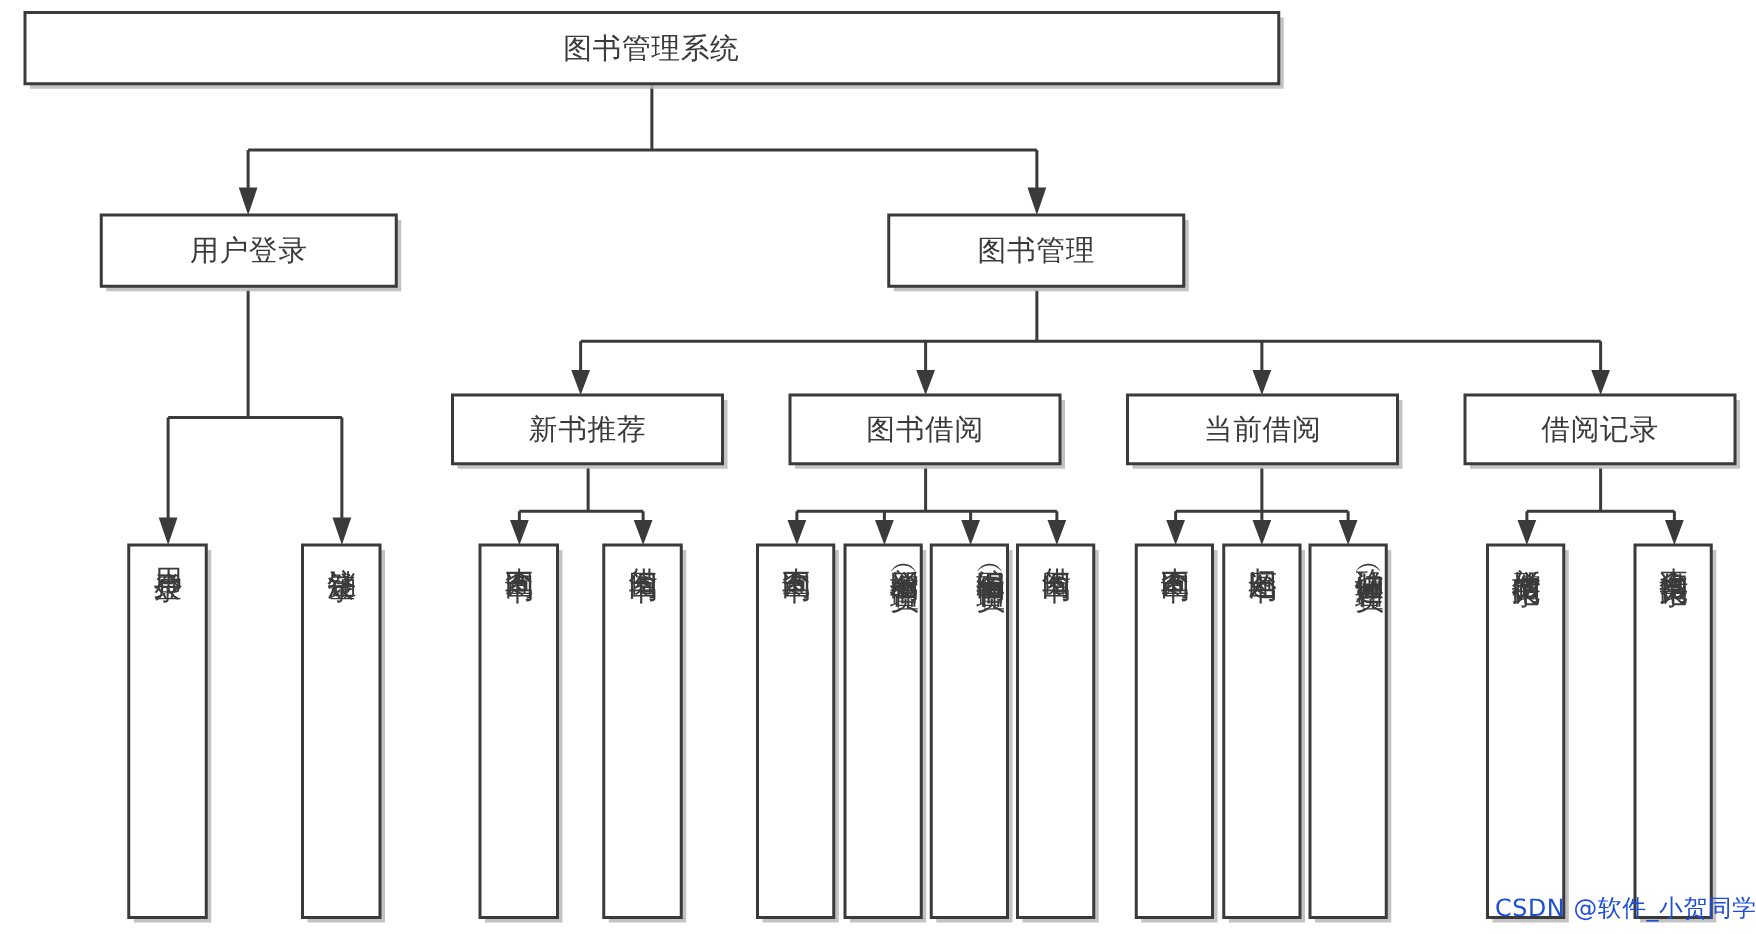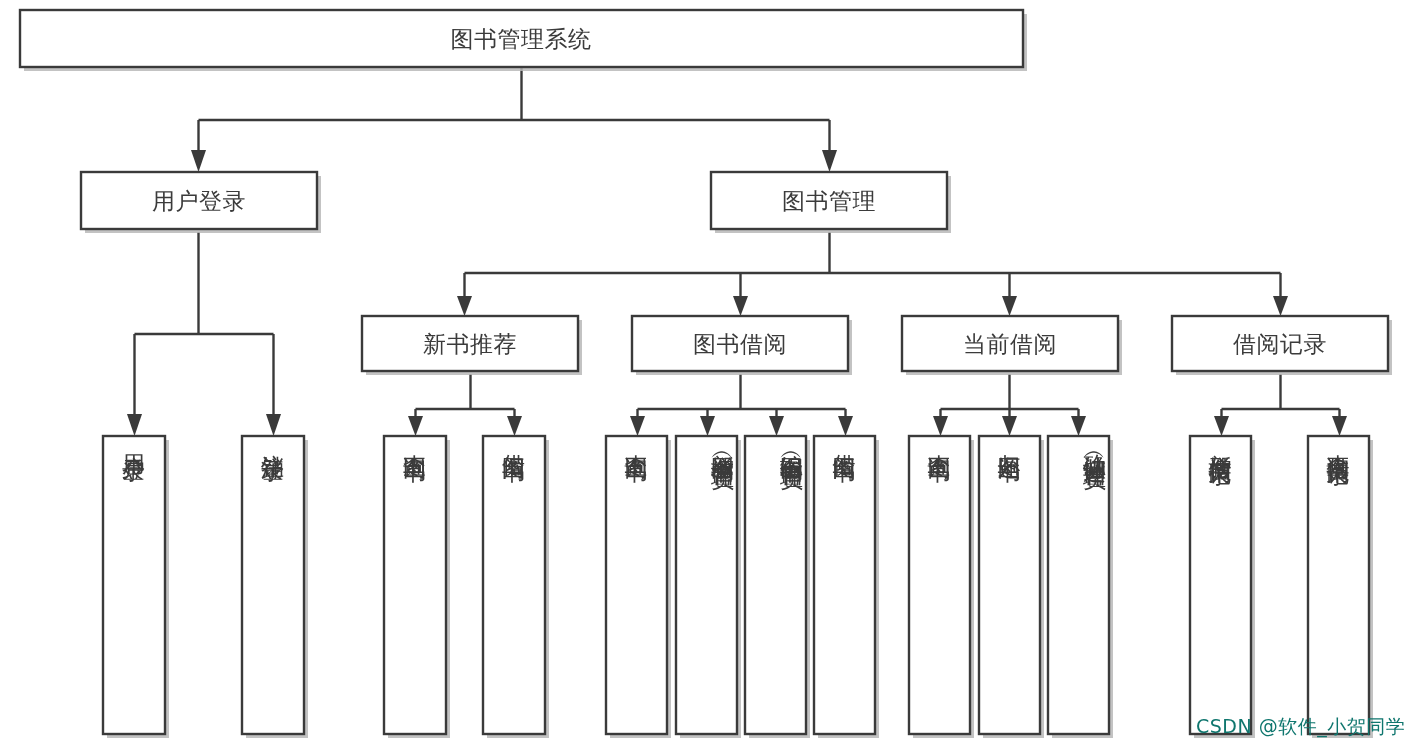--- a/index.html
+++ b/index.html
@@ -68,21 +68,21 @@
     display: flex;
     align-items: center;
     justify-content: flex-start;
     white-space: nowrap;
     pointer-events: none;
   }
   .watermark {
     position: absolute;
     font-family: "DejaVu Sans", "Liberation Sans", sans-serif;
     font-size: 19px;
-    color: #0f766e;
+    color: #1d4ed8;
     white-space: nowrap;
     letter-spacing: 0.5px;
   }
 </style>
 </head>
 <body>
 
 <div id="diagram-root">
 
   <svg id="tree-svg" viewBox="0 0 1405 747">

